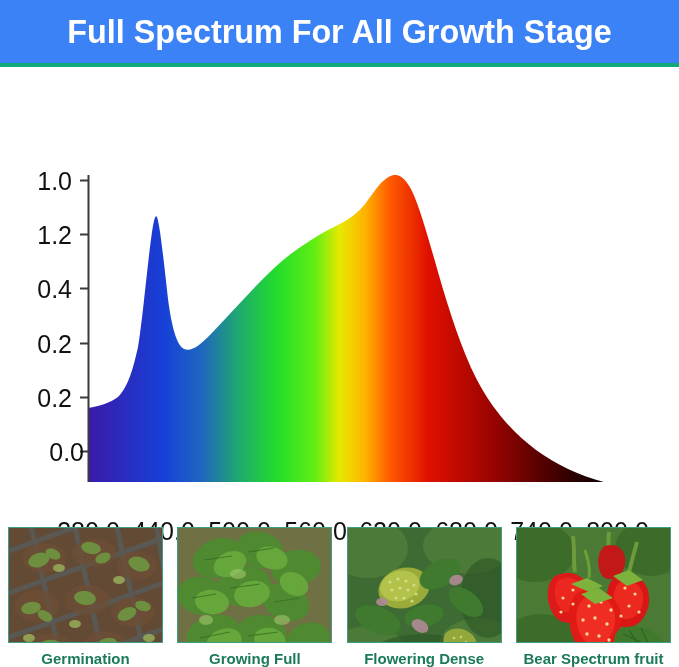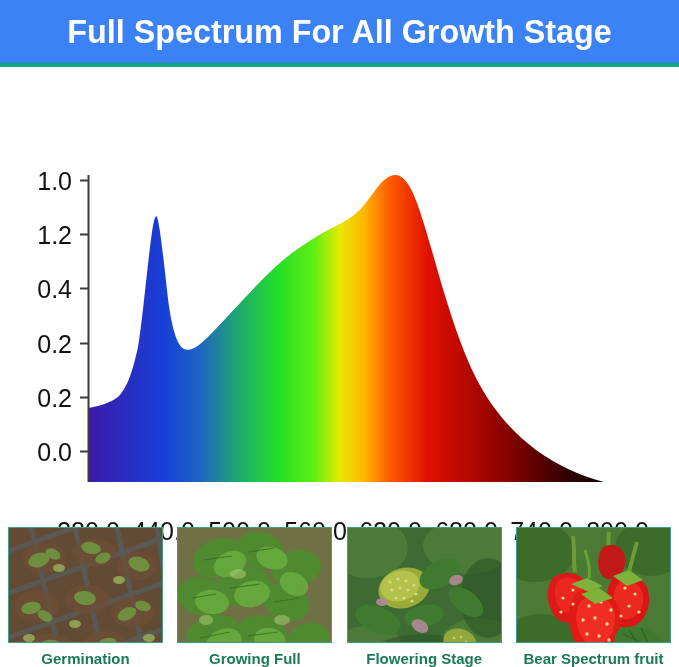--- a/index.html
+++ b/index.html
@@ -158,21 +158,21 @@
       <line x1="542" y1="438" x2="542" y2="448"></line>
       <line x1="617.5" y1="438" x2="617.5" y2="448"></line>
     </g>
   </svg>
 
   <div class="ytick-label" style="left:20px;top:100px;width:52px;">1.0</div>
   <div class="ytick-label" style="left:20px;top:154px;width:52px;">1.2</div>
   <div class="ytick-label" style="left:20px;top:208px;width:52px;">0.4</div>
   <div class="ytick-label" style="left:20px;top:263px;width:52px;">0.2</div>
   <div class="ytick-label" style="left:20px;top:317px;width:52px;">0.2</div>
-  <div class="ytick-label" style="left:20px;top:371px;width:52px;">0.0</div>
+  <div class="ytick-label" style="left:32px;top:371px;width:52px;">0.0</div>
 
   <div class="xtick-label" style="left:45px;top:450px;width:87px;text-align:center;">380.0</div>
   <div class="xtick-label" style="left:120px;top:450px;width:87px;text-align:center;">440.0</div>
   <div class="xtick-label" style="left:196px;top:450px;width:87px;text-align:center;">500.0</div>
   <div class="xtick-label" style="left:272px;top:450px;width:87px;text-align:center;">560.0</div>
   <div class="xtick-label" style="left:347px;top:450px;width:87px;text-align:center;">620.0</div>
   <div class="xtick-label" style="left:423px;top:450px;width:87px;text-align:center;">680.0</div>
   <div class="xtick-label" style="left:498px;top:450px;width:87px;text-align:center;">740.0</div>
   <div class="xtick-label" style="left:574px;top:450px;width:87px;text-align:center;">800.0</div>
 </div>
@@ -332,21 +332,21 @@
           <ellipse cx="76" cy="88" rx="20" ry="11" transform="rotate(-12 76 88)"></ellipse>
         </g>
 
         <g fill="#b08a96" opacity="0.9">
           <ellipse cx="72" cy="98" rx="9" ry="6" transform="rotate(30 72 98)"></ellipse>
           <ellipse cx="108" cy="52" rx="7" ry="5" transform="rotate(-20 108 52)"></ellipse>
           <ellipse cx="34" cy="74" rx="6" ry="4"></ellipse>
         </g>
       </svg>
     </div>
-    <div class="caption">Flowering Stage</div>
+    <div class="caption">Flowering Dense</div>
   </div>
 
   <div class="cell">
     <div class="photo">
       <svg width="153" height="139" viewBox="0 0 153 139">
         <rect width="153" height="139" fill="#4a7a34"></rect>
         <g fill="#3c6a2a" opacity="0.9">
           <ellipse cx="18" cy="24" rx="40" ry="30"></ellipse>
           <ellipse cx="134" cy="20" rx="36" ry="28"></ellipse>
           <ellipse cx="24" cy="116" rx="40" ry="30"></ellipse>

